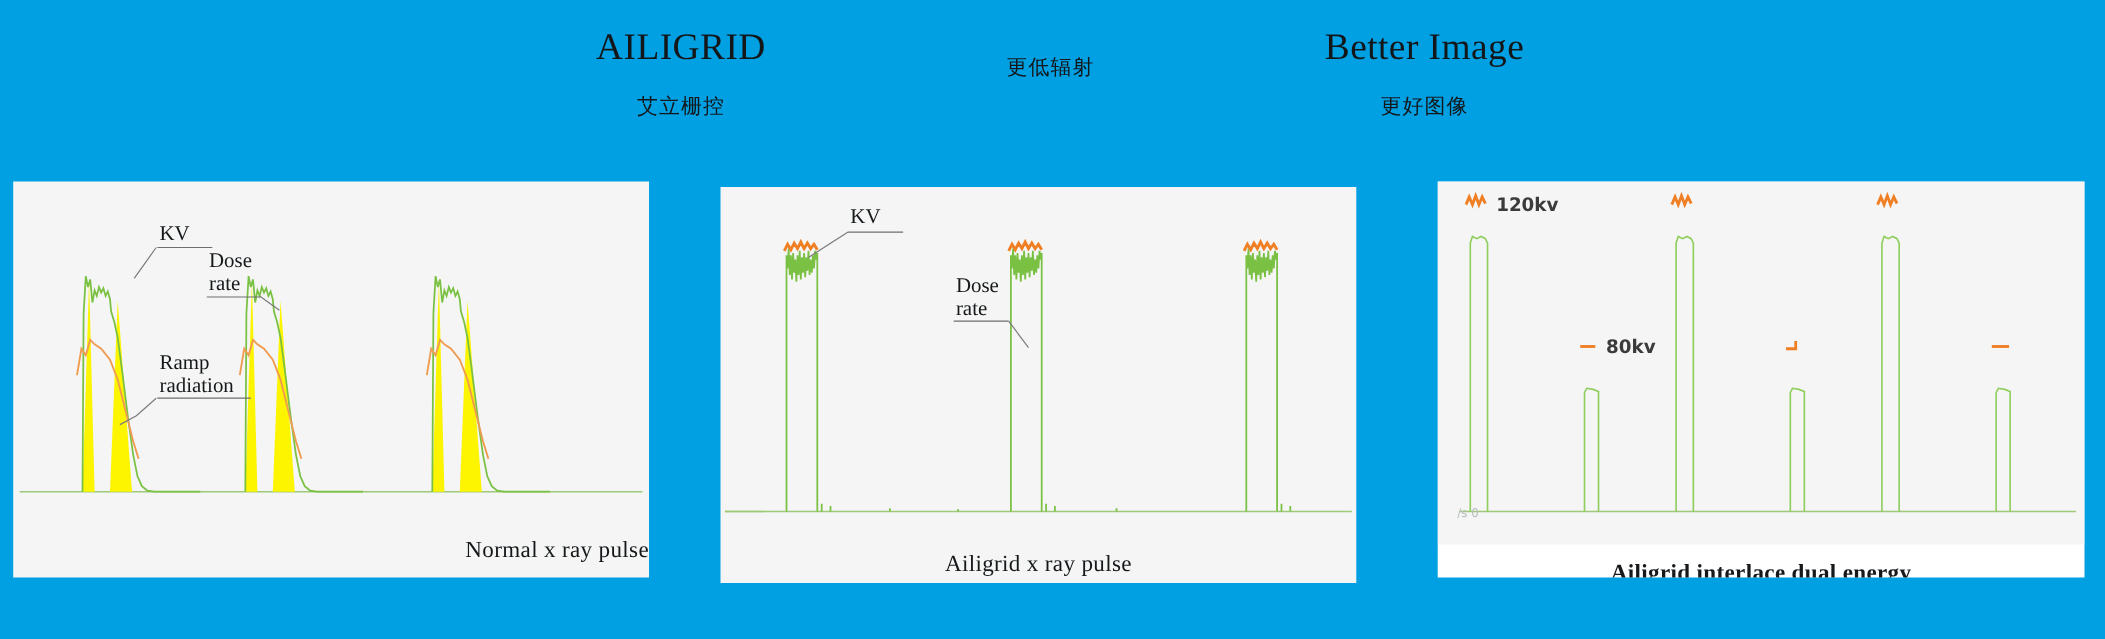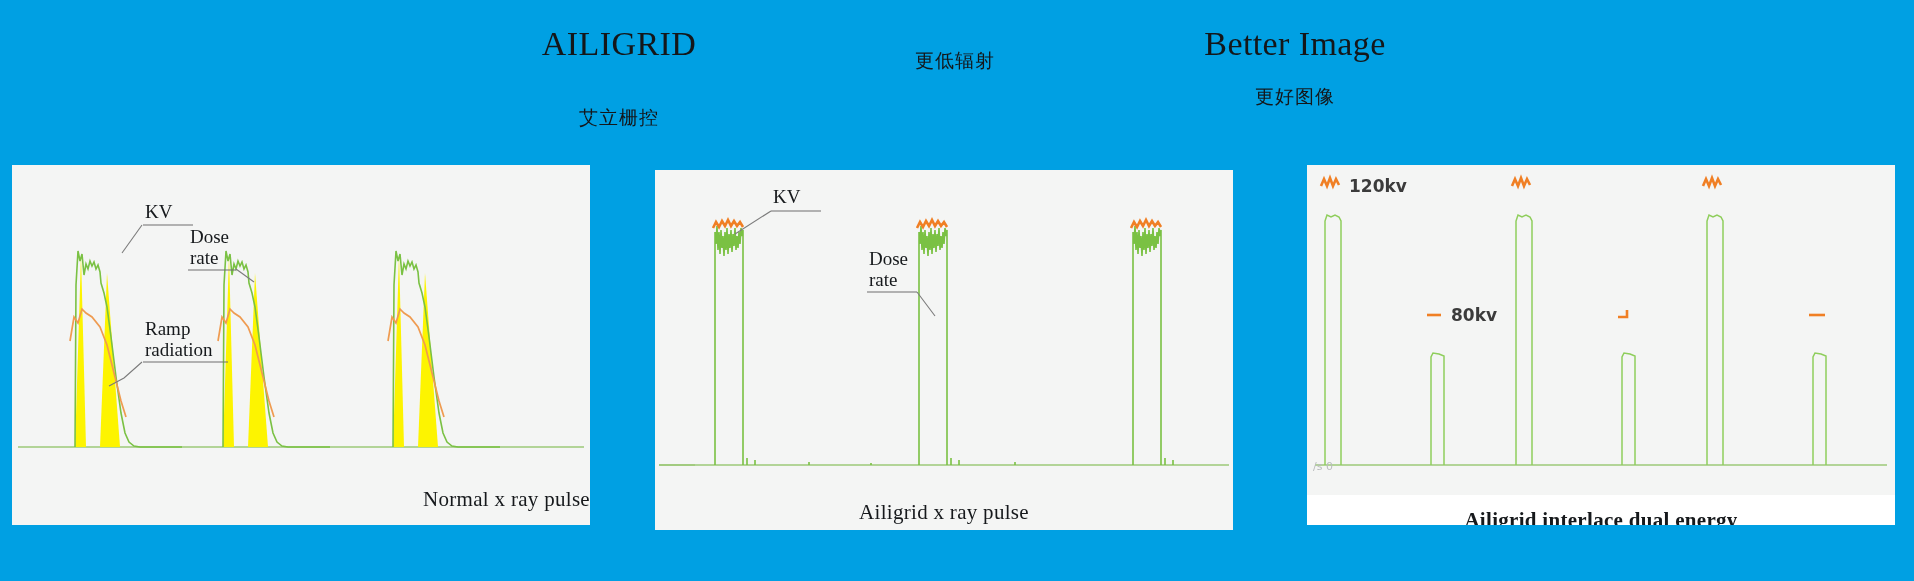--- a/index.html
+++ b/index.html
@@ -21,21 +21,21 @@
     display: flex;
     justify-content: center;
     align-items: flex-start;
   }
   .header-col {
     display: flex;
     flex-direction: column;
     align-items: center;
     width: 300px;
   }
-  .header-col.c1 { margin-left: 0px; gap: 21px; }
+  .header-col.c1 { margin-left: 0px; }
   .header-col.c2 { margin-left: 36px; }
   .header-col.c3 { margin-left: 40px; }
   .head-en {
     font-family: "Liberation Serif", "DejaVu Serif", serif;
     font-size: 34px;
     color: #14171a;
     line-height: 1.05;
     white-space: nowrap;
     letter-spacing: .4px;
   }
@@ -62,21 +62,21 @@
   #panel-2 { left: 655px;  top: 5px;  width: 578px; height: 360px; }
   #panel-3 { left: 1307px; top: 0px;  width: 588px; height: 360px; background:#ffffff; }
 
   .plot {
     position: absolute;
     left: 0; top: 0;
     width: 100%;
   }
   #panel-1 .plot { height: 320px; }
   #panel-2 .plot { height: 325px; }
-  #panel-3 .plot { height: 330px; background:#f4f5f4; }
+  #panel-3 .plot { height: 330px; background:#f4f5f4;padding-left:12px; }
 
   .plot svg { display:block; width:100%; height:100%; }
 
   .caption {
     position: absolute;
     left: 0; width: 100%;
     text-align: center;
     color: #16191c;
     font-family: "Liberation Serif", "DejaVu Serif", serif;
     font-size: 21px;

